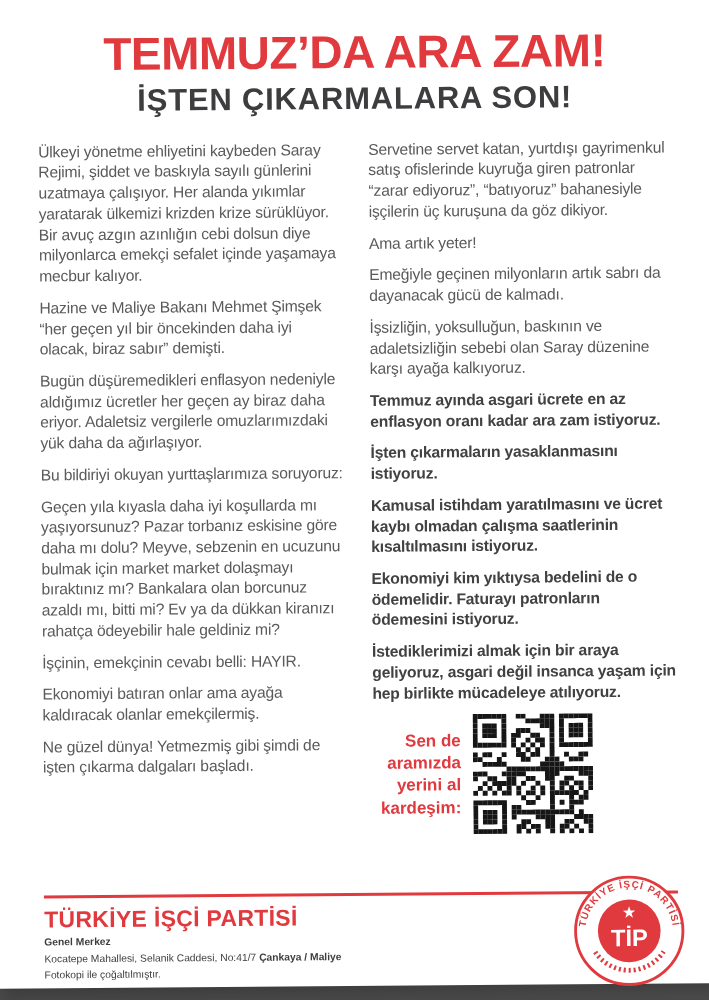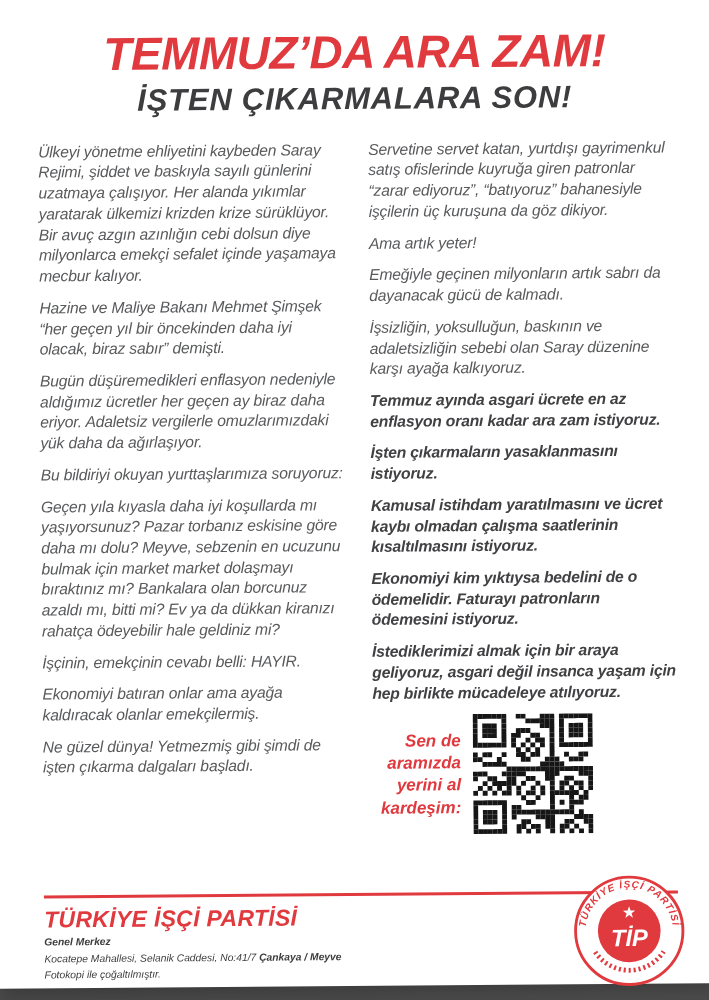--- a/index.html
+++ b/index.html
@@ -7,21 +7,20 @@
     background:#9a9a9a;
     font-family:"Liberation Sans", sans-serif;
     -webkit-font-smoothing:antialiased;
   }
   .photo{
     position:relative;
     width:709px;height:1000px;
     margin:0 auto;
     overflow:hidden;
     background:linear-gradient(180deg,#ededed 0%,#d6d6d6 70%,#a9a9a9 92%,#5e5e5e 97%,#4c4c4c 100%);
-    font-style:italic;
   }
   .page{
     position:absolute;
     left:-6px;top:-6px;
     width:722px;height:992px;
     background:#ffffff;
     transform:rotate(-0.45deg);
     transform-origin:50% 40%;
     box-shadow:0 6px 18px rgba(0,0,0,0.35);
     padding:34px 42px 0 46px;
@@ -471,21 +470,21 @@
               </g>
             </svg>
         </div>
       </div>
     </div>
 
     <div class="footer">
       <div class="rule"></div>
       <div class="party">TÜRKİYE İŞÇİ PARTİSİ</div>
       <div class="meta bold">Genel Merkez</div>
-      <div class="meta"><span>Kocatepe Mahallesi, Selanik Caddesi, No:41/7 </span><span class="bold">Çankaya / Meyve</span></div>
+      <div class="meta"><span>Kocatepe Mahallesi, Selanik Caddesi, No:41/7 </span><span class="bold">Çankaya / Maliye</span></div>
       <div class="meta">Fotokopi ile çoğaltılmıştır.</div>
 
       <div class="logo">
         <svg viewBox="0 0 120 120">
           <circle cx="60" cy="60" r="56.5" fill="#ffffff" stroke="#e0393e" stroke-width="3"></circle>
           <defs>
             <path id="ringArc" d="M 15 70 A 46 46 0 1 1 105 70" fill="none"></path>
           </defs>
           <text font-size="10.5" font-weight="bold" fill="#e0393e" letter-spacing="1.1" font-family="Liberation Sans, sans-serif">
             <textPath href="#ringArc" startOffset="50%" text-anchor="middle">TÜRKİYE  İŞÇİ  PARTİSİ</textPath>

